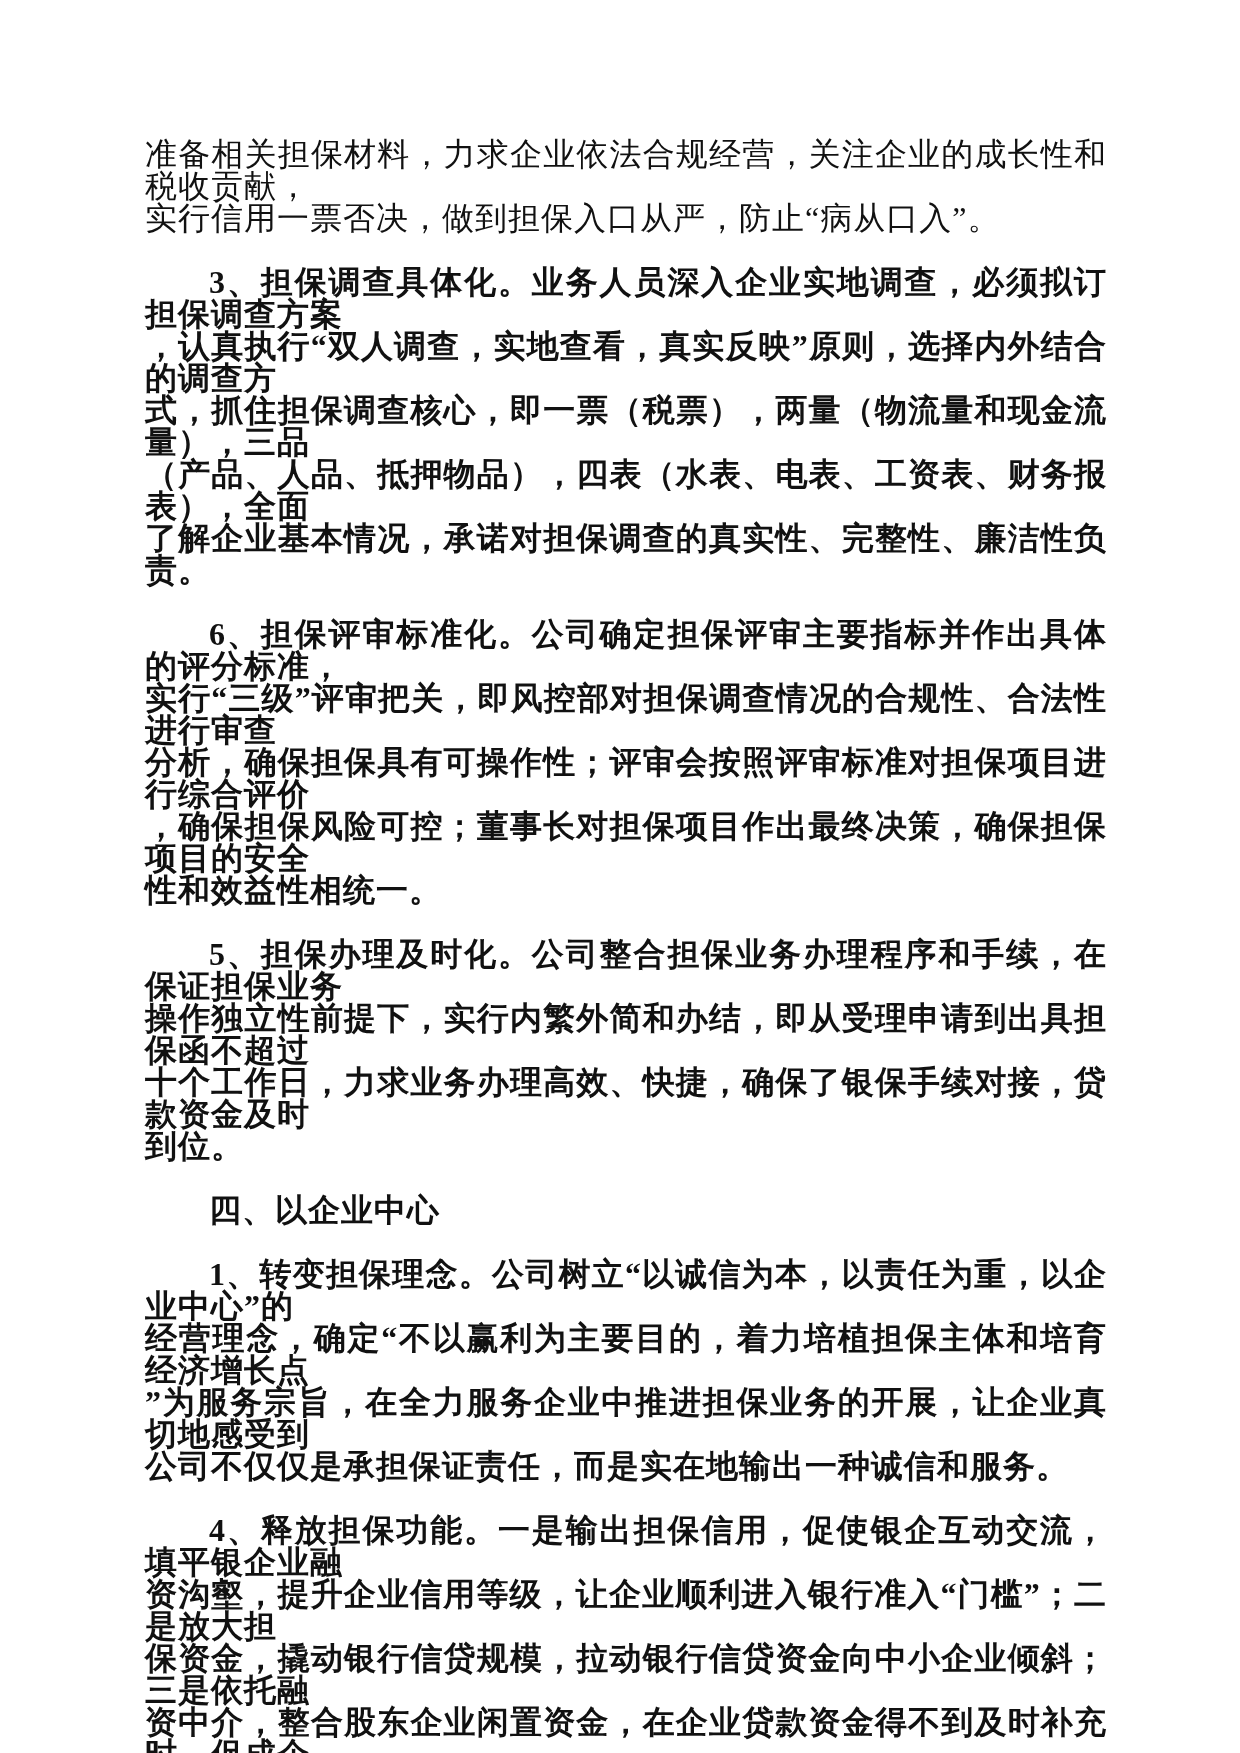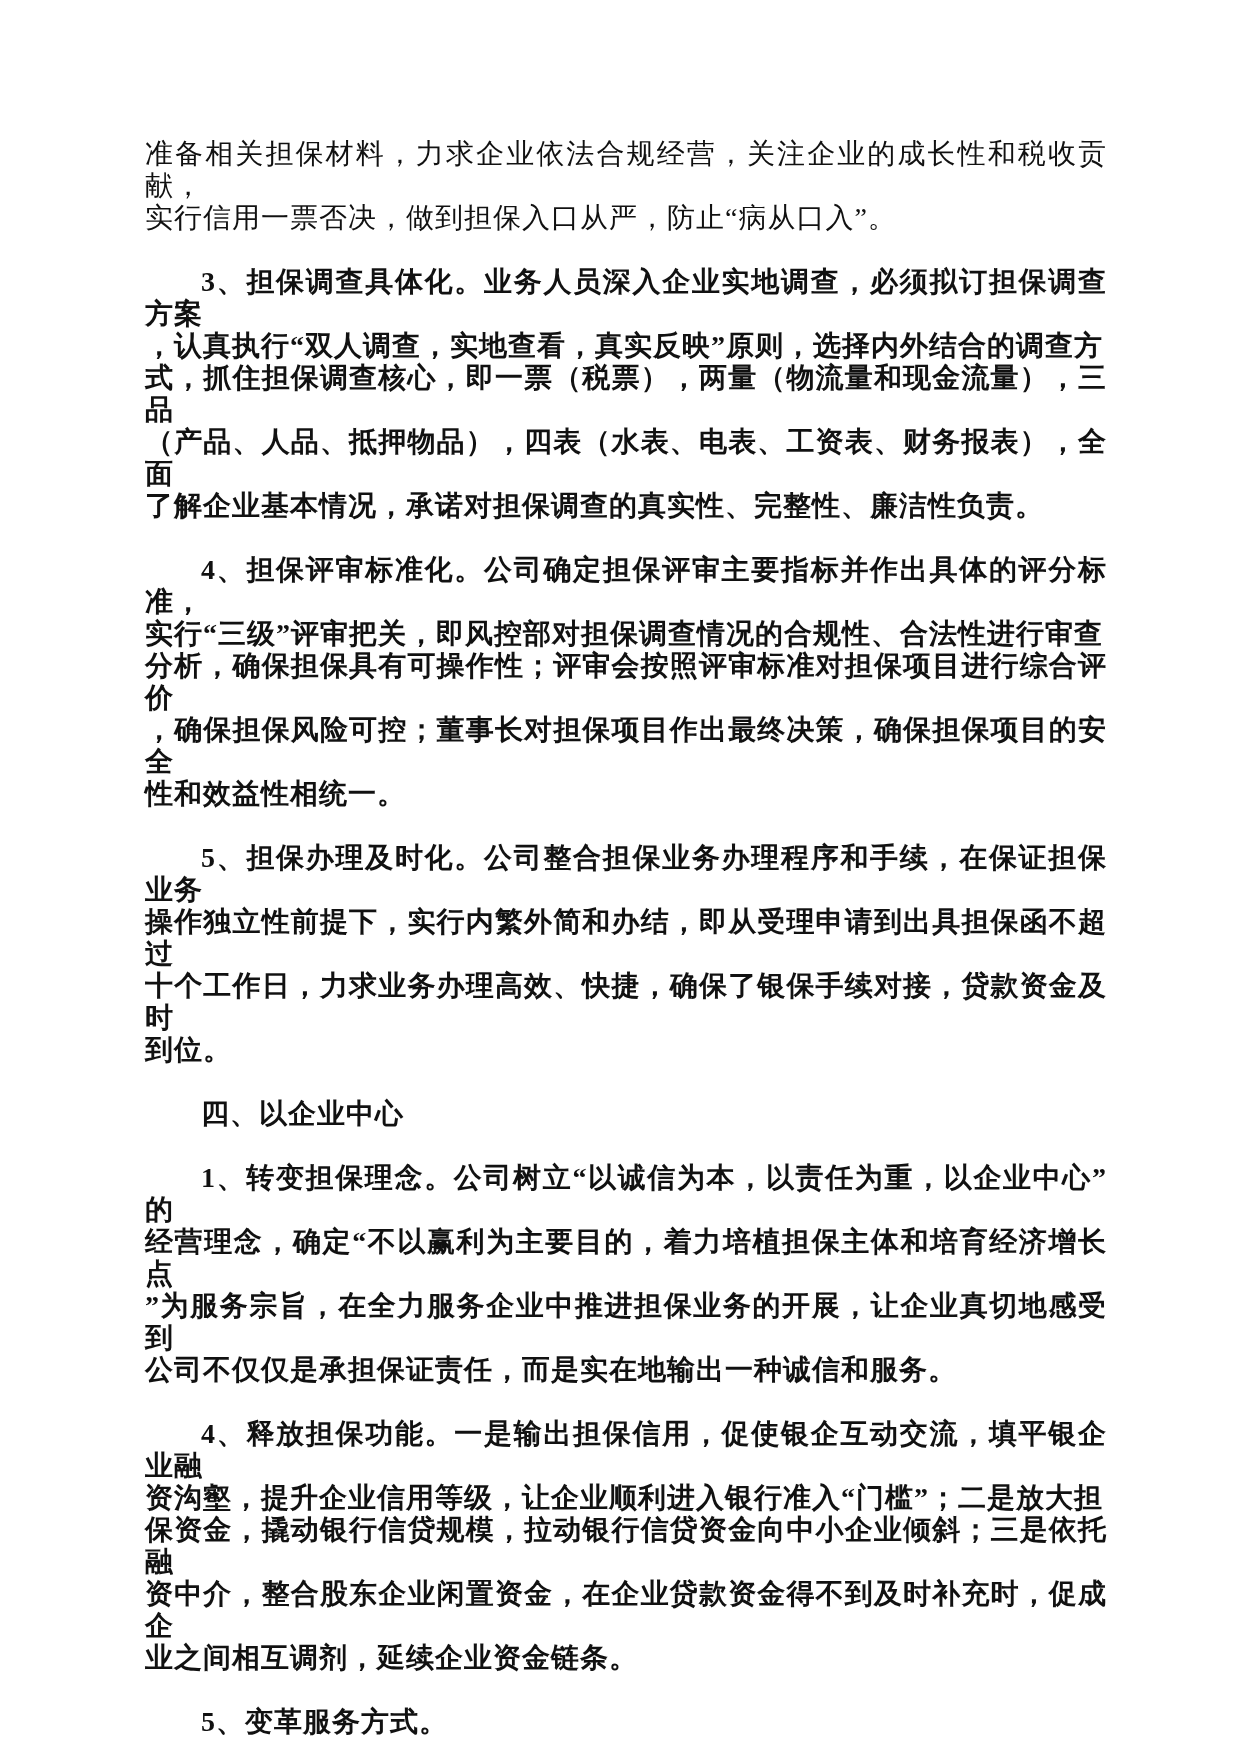--- a/index.html
+++ b/index.html
@@ -18,21 +18,21 @@
     color: #111111;
   }
   .text-area {
     position: absolute;
     left: 145px;
     top: 138px;
     width: 962px;
   }
   .para {
     margin: 0 0 32px 0;
-    font-size: 28px;
+    font-size: 32px;
     line-height: 32px;
     letter-spacing: 1px;
     white-space: pre-line;      
     text-align: justify;
     word-break: break-all;
   }
   .para.indent {
     text-indent: 2em;
     font-weight: bold;
   }
@@ -43,21 +43,21 @@
 <div class="page">
   <div class="text-area" style="color: rgb(17, 17, 17);">
 
   <p class="para">准备相关担保材料，力求企业依法合规经营，关注企业的成长性和税收贡献，
 实行信用一票否决，做到担保入口从严，防止“病从口入”。</p>
       <p class="para indent">3、担保调查具体化。业务人员深入企业实地调查，必须拟订担保调查方案
 ，认真执行“双人调查，实地查看，真实反映”原则，选择内外结合的调查方
 式，抓住担保调查核心，即一票（税票），两量（物流量和现金流量），三品
 （产品、人品、抵押物品），四表（水表、电表、工资表、财务报表），全面
 了解企业基本情况，承诺对担保调查的真实性、完整性、廉洁性负责。</p>
-      <p class="para indent">4、担保评审标准化。公司确定担保评审主要指标并作出具体的评分标准，
+      <p class="para indent">6、担保评审标准化。公司确定担保评审主要指标并作出具体的评分标准，
 实行“三级”评审把关，即风控部对担保调查情况的合规性、合法性进行审查
 分析，确保担保具有可操作性；评审会按照评审标准对担保项目进行综合评价
 ，确保担保风险可控；董事长对担保项目作出最终决策，确保担保项目的安全
 性和效益性相统一。</p>
       <p class="para indent">5、担保办理及时化。公司整合担保业务办理程序和手续，在保证担保业务
 操作独立性前提下，实行内繁外简和办结，即从受理申请到出具担保函不超过
 十个工作日，力求业务办理高效、快捷，确保了银保手续对接，贷款资金及时
 到位。</p>
       <p class="para indent">四、以企业中心</p>
       <p class="para indent">1、转变担保理念。公司树立“以诚信为本，以责任为重，以企业中心”的

